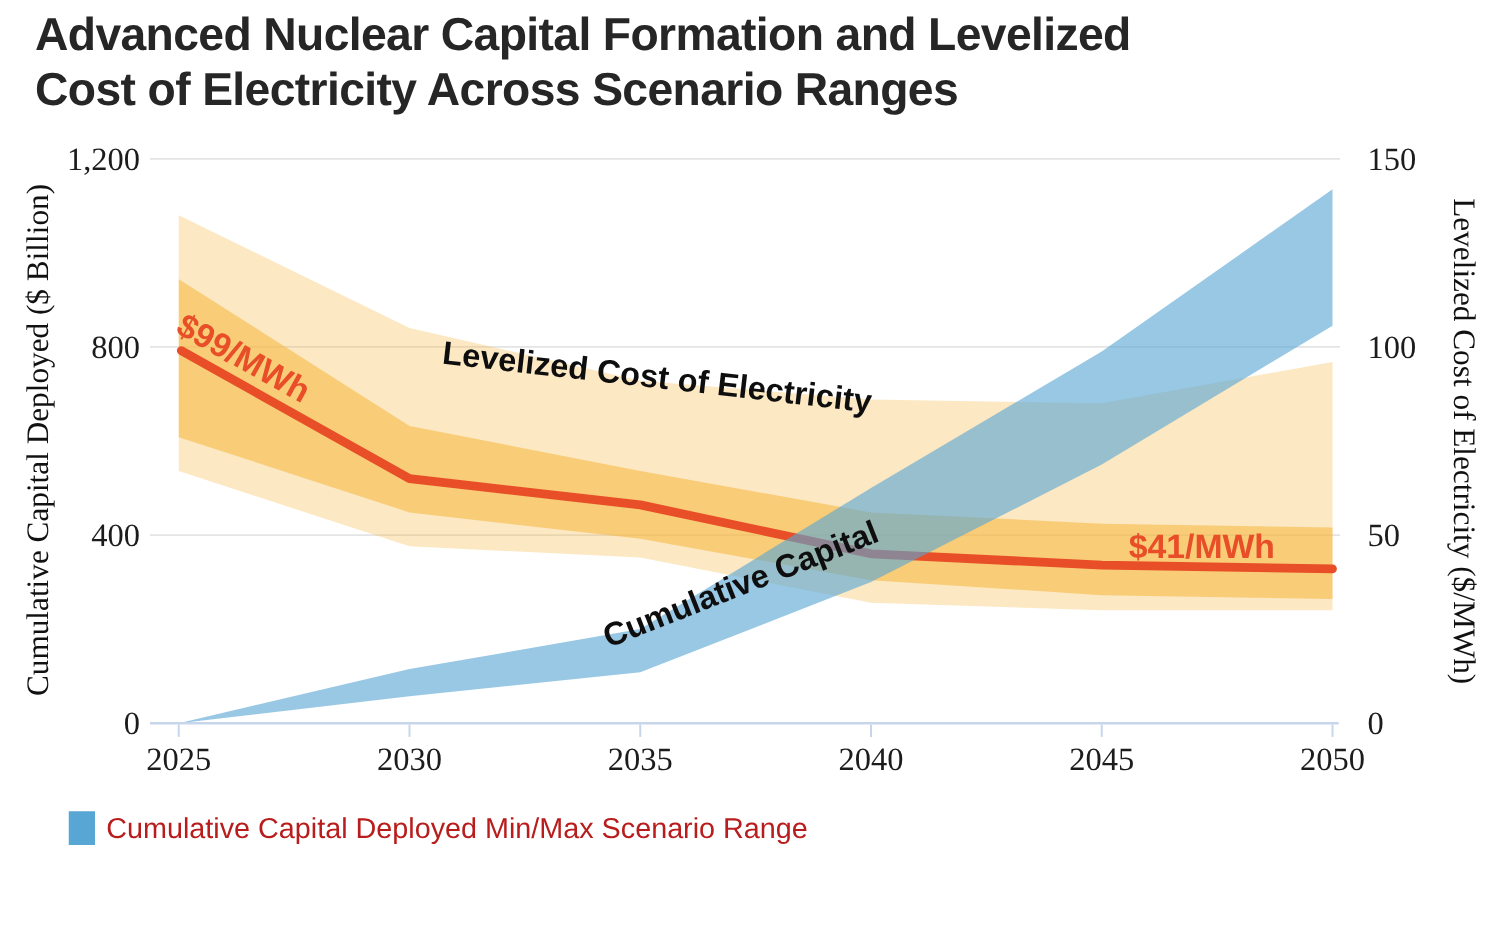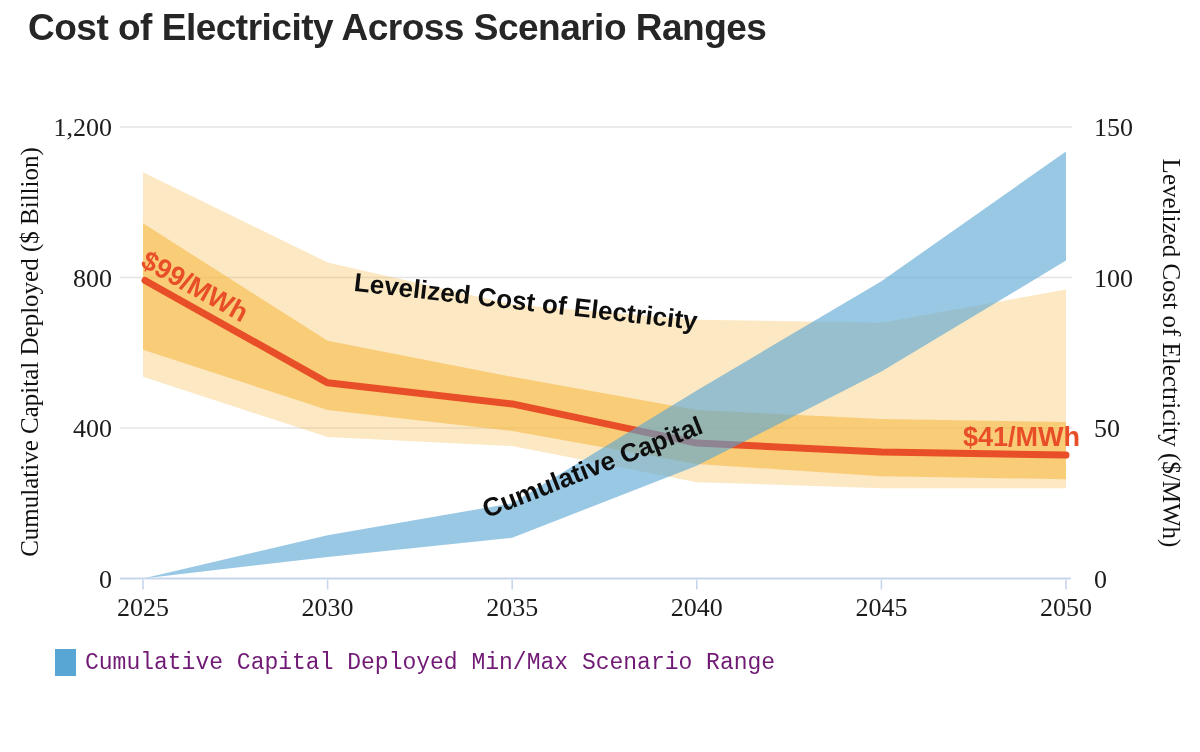--- a/index.html
+++ b/index.html
@@ -8,31 +8,32 @@
   .title{position:absolute;left:28px;top:6px;font-weight:700;font-size:37px;
          line-height:1.18;color:#262626;letter-spacing:-0.5px;}
   #plot{position:absolute;left:0;top:0;}
   .tick{font-family:"Liberation Serif",serif;font-size:26px;fill:#1c1c1c;}
   .axis-title{font-family:"Liberation Serif",serif;font-size:25px;fill:#111;}
   .ann{position:absolute;white-space:nowrap;font-weight:600;}
   .ann-dark{color:#0e0e0e;font-size:26px;}
   #ann-price-start{left:151px;top:245px;font-size:27px;transform:rotate(29deg);transform-origin:0 0;}
   #ann-lcoe{left:356px;top:267px;transform:rotate(6.5deg);transform-origin:0 0;}
   #ann-cap{left:478px;top:496px;transform:rotate(-21.5deg);transform-origin:0 0;}
-  #ann-price-end{left:960px;top:422px;width:120px;text-align:right;font-size:27px;}
+  #ann-price-end{left:900px;top:422px;width:120px;text-align:right;font-size:27px;}
   .legend{position:absolute;left:55px;top:649px;}
   .legend-row{display:flex;align-items:center;margin-bottom:5px;
-              font-family:Liberation Mono, monospace;font-size:23px;color:#701a75;}
+              font-family:Liberation Sans, sans-serif;font-size:23px;color:#b91c1c;}
   .swatch{width:21px;height:27px;margin-right:9px;flex:none;}
   .swatch.dash{height:7px;border-radius:3px;}
 </style>
 </head>
 <body>
 
 <div class="title">
+  <div>Advanced Nuclear Capital Formation and Levelized</div>
   <div>Cost of Electricity Across Scenario Ranges</div>
 </div>
 
 <svg id="plot" width="1200" height="752" viewBox="0 0 1200 752">
     <line x1="120" x2="1072" y1="127" y2="127" stroke="#E4E4E4" stroke-width="1.4"></line>
     <line x1="120" x2="1072" y1="277.5" y2="277.5" stroke="#E4E4E4" stroke-width="1.4"></line>
     <line x1="120" x2="1072" y1="428" y2="428" stroke="#E4E4E4" stroke-width="1.4"></line>
     <path d="M143,172.14999999999998L327.6,262.45L512.2,304.59L696.8,319.64L881.4,322.65L1066,289.54L1066,488.2L881.4,488.2L696.8,482.18L512.2,446.06L327.6,437.03L143,376.83000000000004Z" fill="#F6B942" fill-opacity="0.32"></path>
     <path d="M143,223.32L327.6,340.71000000000004L512.2,376.83000000000004L696.8,409.94L881.4,418.97L1066,421.98L1066,479.17L881.4,476.15999999999997L696.8,464.12L512.2,431.01L327.6,409.94L143,349.74Z" fill="#F6B942" fill-opacity="0.58"></path>
     <polyline points="145,280.51 327.6,382.85 512.2,403.91999999999996 696.8,443.05 881.4,452.08 1066,455.09000000000003" fill="none" stroke="#E84E27" stroke-width="7" stroke-linecap="round" stroke-linejoin="round"></polyline>

